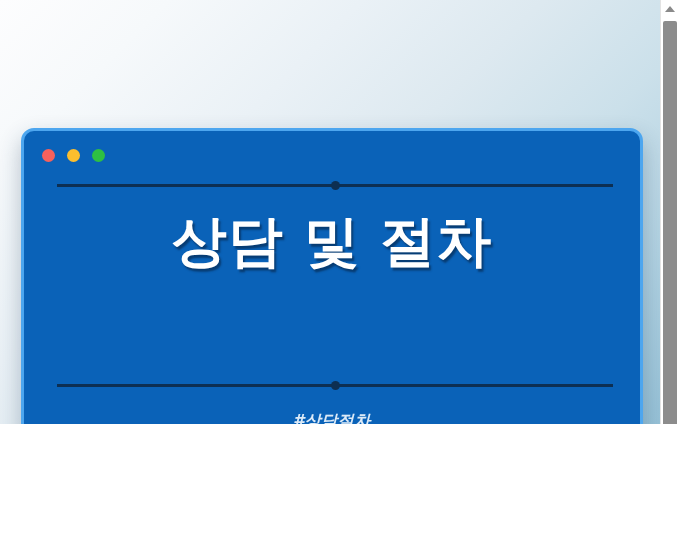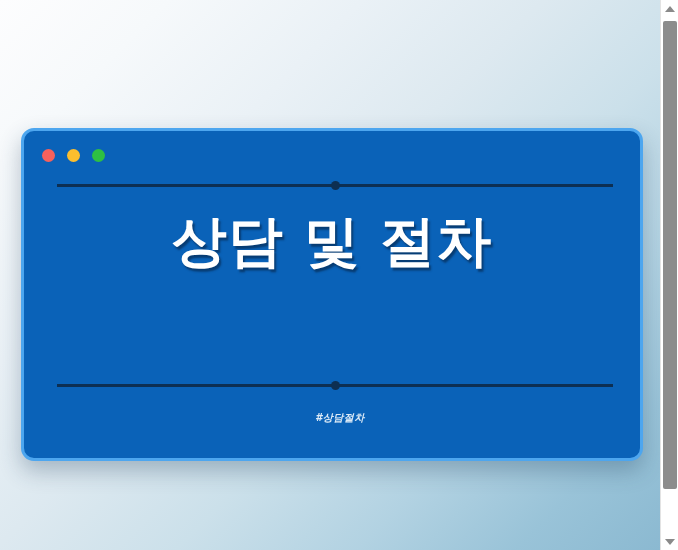--- a/index.html
+++ b/index.html
@@ -11,21 +11,21 @@
     height: 550px;
     overflow: hidden;
     font-family: "DejaVu Sans", "Liberation Sans", sans-serif;
     background: #ffffff;
   }
 
   
   #viewport {
     position: relative;
     width: 678px;
-    height: 550px;
+    height: 424px;
     overflow: hidden;
   }
 
   #page-bg {
     position: absolute;
     left: 0;
     top: 0;
     width: 660px;
     height: 550px;
     background:
@@ -166,25 +166,25 @@
     font-weight: normal;
     color: #e9f3fb;
     letter-spacing: 1px;
     line-height: 1.1;
     text-shadow: 1px 2px 2px rgba(6, 30, 58, 0.35);
     white-space: nowrap;
   }
 
   #slide-hashtag {
     position: absolute;
-    left: 8px;
+    left: 0;
     top: 280px;
     width: 100%;
     text-align: center;
-    font-size: 10px;
+    font-size: 16px;
     font-style: italic;
     font-weight: bold;
     color: #dceaf7;
     letter-spacing: 0.5px;
   }
 </style>
 </head>
 <body>
 
 <div id="viewport">

